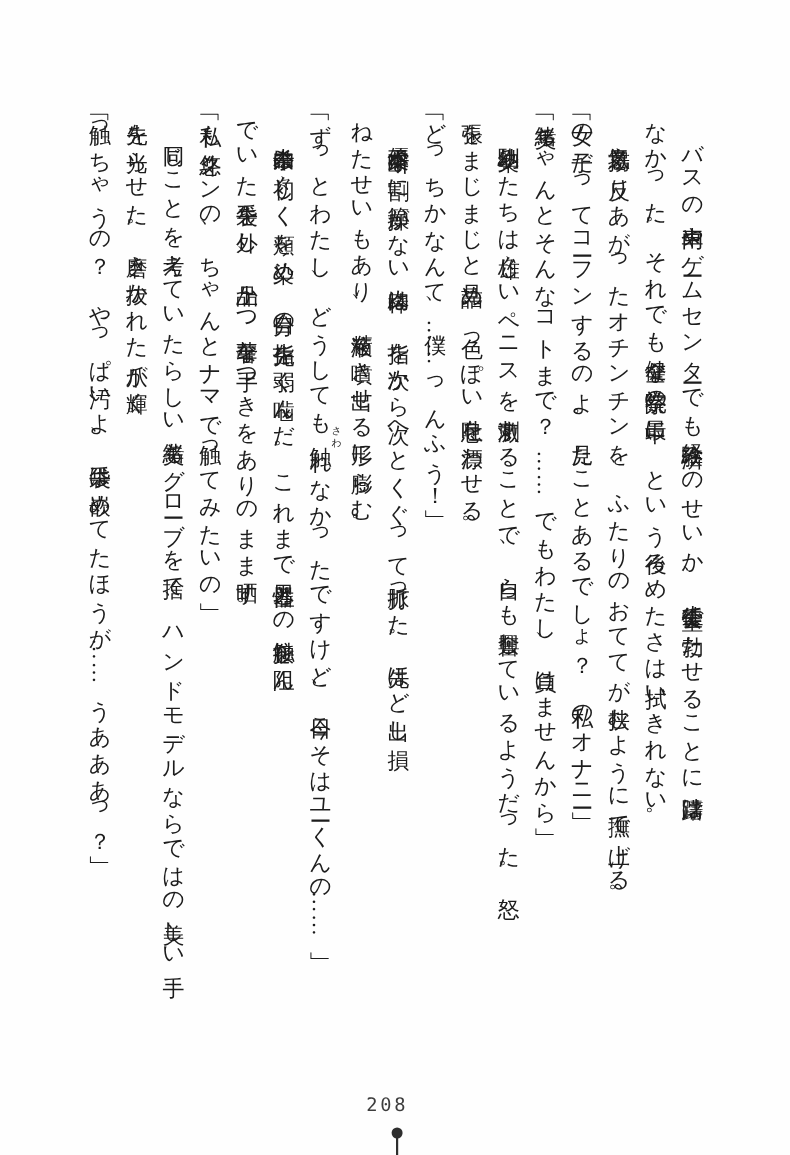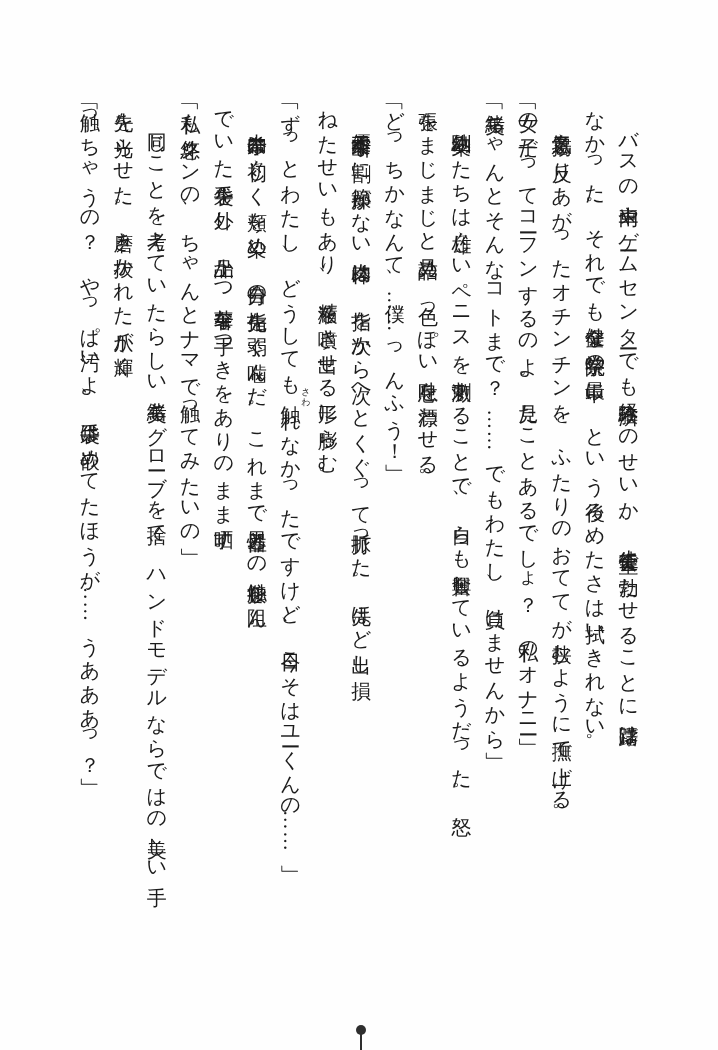--- a/index.html
+++ b/index.html
@@ -86,17 +86,18 @@
       <div class="line">ねたせいもあり、精液を噴き出せる形に膨らむ。</div>
       <div class="line">「ずっとわたし、どうしても<ruby>触<rt>さわ</rt></ruby>れなかったですけど、今日こそはユーくんの……」</div>
       <div class="line indent">由希奈は初々しく頬を染め、自分の指先を弱く噛んだ。これまで男性器との接触を阻ん</div>
       <div class="line">でいた手袋を外し、上品かつ華奢な手つきをありのまま晒す。</div>
       <div class="line">「私も悠斗クンの、ちゃんとナマで触ってみたいの」</div>
       <div class="line indent">同じことを考えていたらしい美緒もグローブを捨て、ハンドモデルならではの美しい手</div>
       <div class="line">先を光らせた。磨き抜かれた爪が輝く。</div>
       <div class="line">「触っちゃうの？　やっぱ汚いよ、手袋は嵌めてたほうが……うあああっ？」</div>
     </div>
 
+  <div class="folio">208</div>
 
   <div class="fold-dot"></div>
   <div class="fold-line"></div>
 
 </div>
 
 </body></html>

